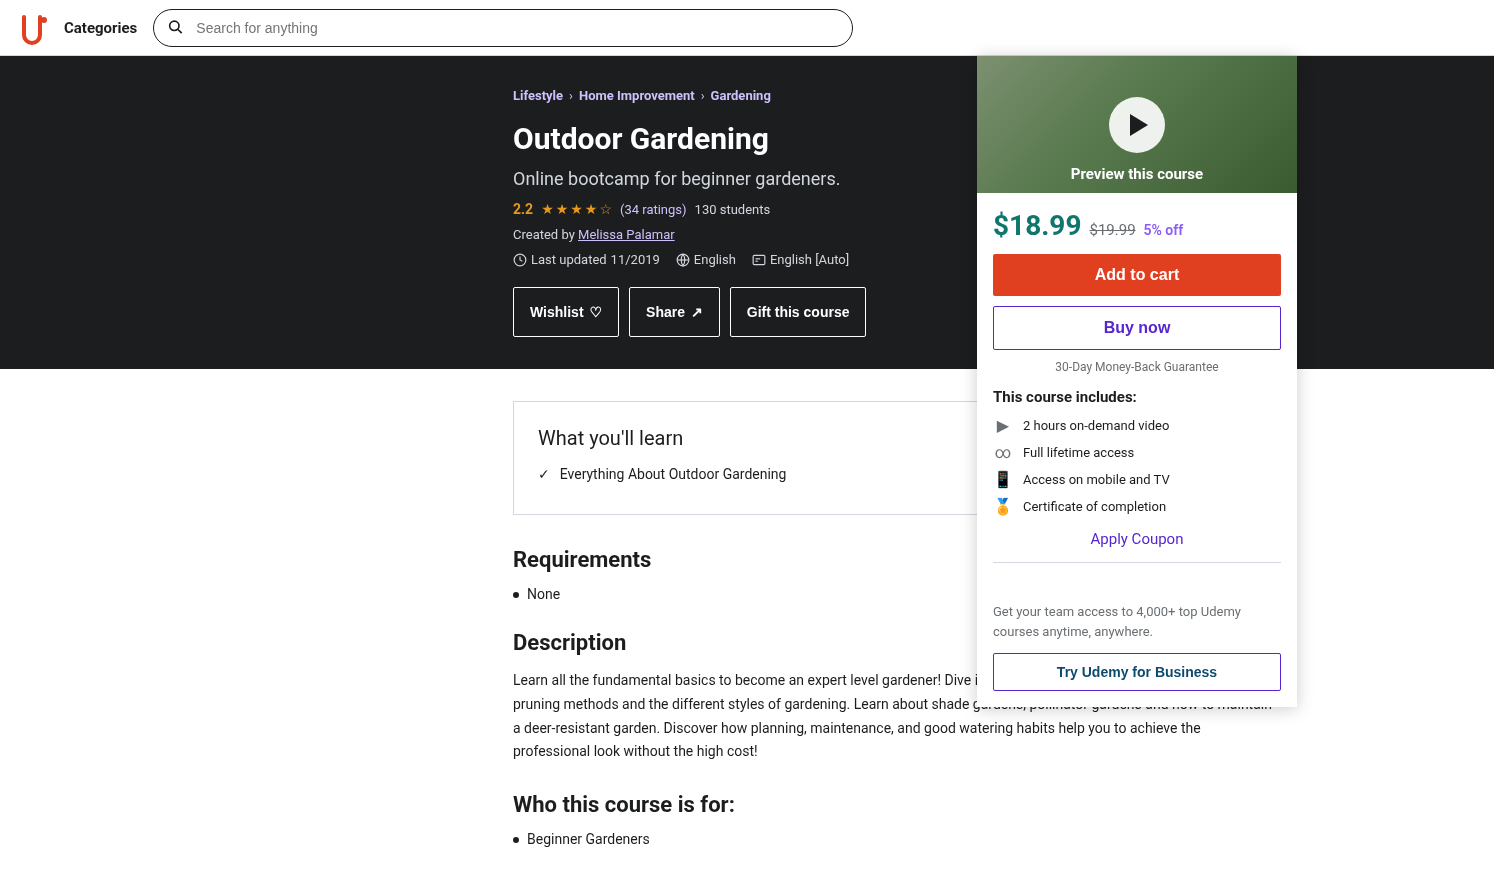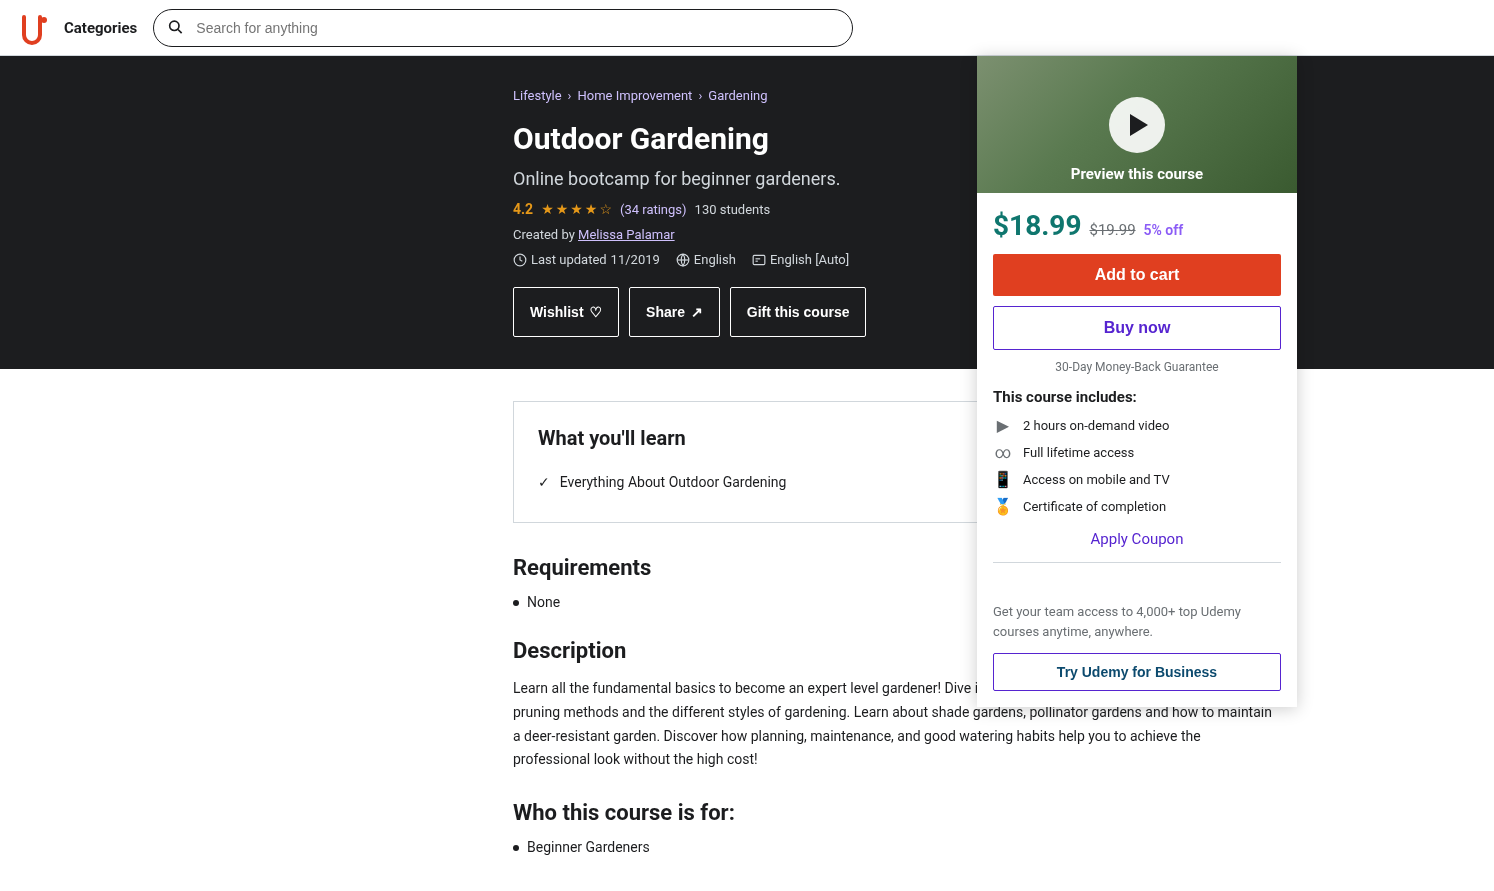--- a/index.html
+++ b/index.html
@@ -11,21 +11,21 @@
     .navbar-logo svg { width: 36px; height: 36px; }
     .navbar-categories { font-size: 15px; font-weight: 700; margin-right: 16px; cursor: pointer; white-space: nowrap; }
     .navbar-search { flex: 1; max-width: 700px; position: relative; }
     .navbar-search input { width: 100%; padding: 10px 16px 10px 42px; border-radius: 24px; border: 1px solid #1c1d1f; font-size: 14px; outline: none; }
     .search-icon-wrap { position: absolute; left: 14px; top: 50%; transform: translateY(-50%); color: #1c1d1f; }
 
     
     .hero { background: #1c1d1f; color: #fff; padding: 32px 0 32px 0; position: relative; }
     .hero-inner { max-width: 1100px; margin: 0 auto; padding: 0 24px 0 316px; }
     .breadcrumb { display: flex; align-items: center; gap: 6px; font-size: 13px; margin-bottom: 16px; }
-    .breadcrumb a { color: #cec0fc; text-decoration: none; }
+    .breadcrumb a { color: #cec0fc; text-decoration: none; font-weight: bold; }
     .breadcrumb span { color: #cec0fc; }
     .course-title { font-size: 30px; font-weight: 700; margin-bottom: 10px; line-height: 1.3; }
     .course-subtitle { font-size: 18px; color: #d1d7dc; margin-bottom: 12px; }
     .rating-row { display: flex; align-items: center; gap: 8px; margin-bottom: 10px; }
     .rating-score { color: #e59819; font-weight: 700; font-size: 14px; }
     .stars { display: flex; gap: 2px; }
     .star { color: #e59819; font-size: 14px; }
     .star-half { color: #e59819; font-size: 14px; }
     .rating-count { color: #cec0fc; font-size: 13px; }
     .students { color: #d1d7dc; font-size: 13px; }
@@ -57,21 +57,21 @@
     .includes-icon { font-size: 16px; color: #6a6f73; width: 20px; text-align: center; }
     .coupon-link { display: block; text-align: center; color: #5624d0; font-weight: 400; font-size: 15px; cursor: pointer; margin-top: 14px; margin-bottom: 14px; text-decoration: none; }
     .team-section { border-top: 1px solid #d1d7dc; padding-top: 14px; margin-top: 4px; }
     .team-title { font-size: 16px; font-weight: 700; margin-bottom: 6px; }
     .team-desc { font-size: 13px; color: #6a6f73; margin-bottom: 12px; line-height: 1.5; }
     .btn-team { width: 100%; padding: 10px; background: #fff; color: #0c4a6e; border: 1px solid #5624d0; font-size: 14px; font-weight: 700; cursor: pointer; border-radius: 2px; }
 
     
     .content-wrap { max-width: 1100px; margin: 0 auto; padding: 32px 24px 32px 316px; }
     .learn-box { border: 1px solid #d1d7dc; padding: 24px; margin-bottom: 32px; }
-    .learn-title { font-size: 20px; font-weight: 700; margin-bottom: 24px; }
+    .learn-title { font-size: 20px; font-weight: 400; margin-bottom: 16px; }
     .learn-item { display: flex; align-items: flex-start; gap: 10px; font-size: 14px; margin-bottom: 8px; }
     .check-icon { color: #1c1d1f; font-size: 14px; }
     .section-title { font-size: 22px; font-weight: 700; margin-bottom: 14px; }
     .section { margin-bottom: 28px; }
     .bullet-list { list-style: none; padding: 0; }
     .bullet-item { display: flex; align-items: flex-start; gap: 8px; font-size: 14px; margin-bottom: 8px; }
     .bullet-dot { width: 6px; height: 6px; background: #1c1d1f; border-radius: 50%; margin-top: 6px; flex-shrink: 0; }
     .desc-text { font-size: 14px; line-height: 1.7; color: #1c1d1f; }
   </style>
 </head>
@@ -104,21 +104,21 @@
       <span>›</span>
       <a href="#">Home Improvement</a>
       <span>›</span>
       <a href="#">Gardening</a>
     </div>
 
     <h1 class="course-title">Outdoor Gardening</h1>
     <p class="course-subtitle">Online bootcamp for beginner gardeners.</p>
 
     <div class="rating-row">
-      <span class="rating-score">4.2</span>
+      <span class="rating-score">2.2</span>
       <div class="stars">
         <span class="star">★</span>
         <span class="star">★</span>
         <span class="star">★</span>
         <span class="star">★</span>
         <span class="star-half">☆</span>
       </div>
       <span class="rating-count">(34 ratings)</span>
       <span class="students">130 students</span>
     </div>

